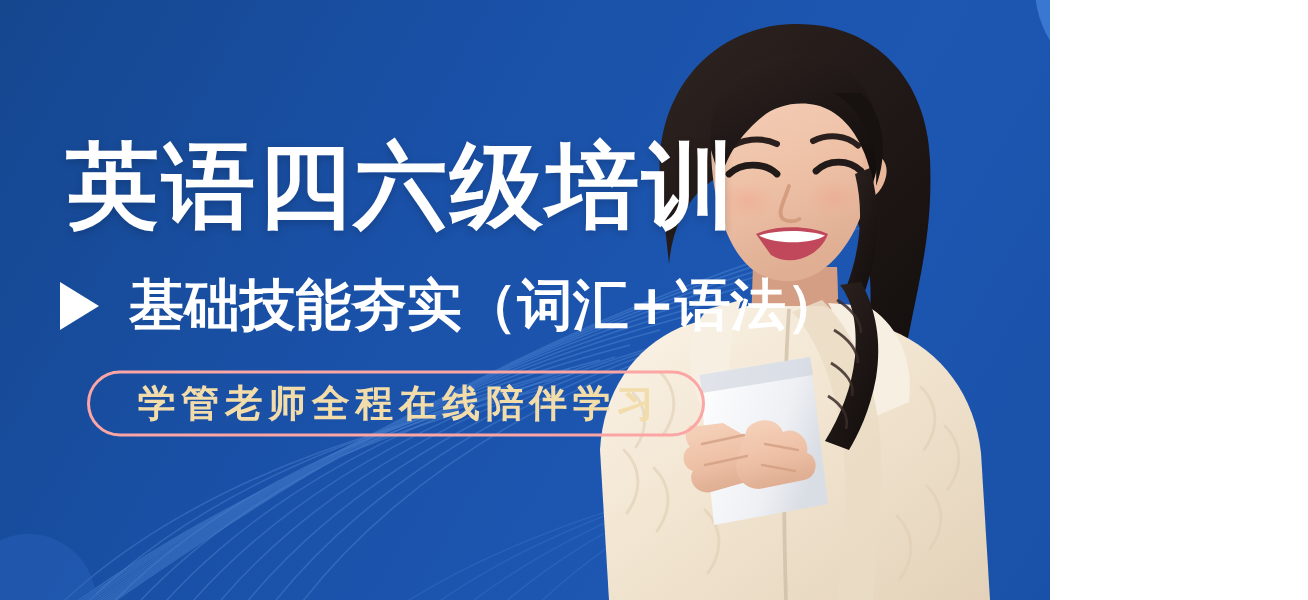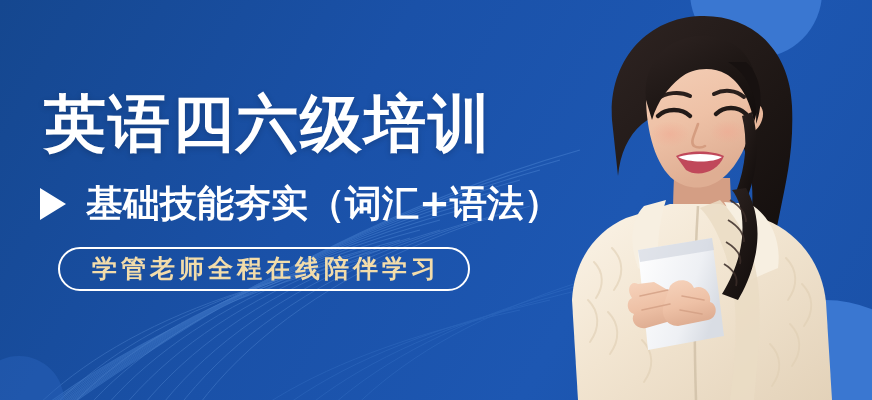--- a/index.html
+++ b/index.html
@@ -7,21 +7,21 @@
     margin: 0;
     padding: 0;
     background: #ffffff;
   }
   body {
     font-family: "DejaVu Sans", "Liberation Sans", sans-serif;
   }
 
   .banner {
     position: relative;
-    width: 872px;
+    width: 700px;
     height: 400px;
     overflow: hidden;
     background: #1a51a8;
   }
 
   
   .bg-base {
     position: absolute;
     inset: 0;
     background: linear-gradient(120deg, #15478f 0%, #1a51a8 38%, #1d57b2 68%, #1a51a8 100%);
@@ -114,21 +114,21 @@
     letter-spacing: 0px;
   }
 
   .pill {
     position: absolute;
     left: 58px;
     top: 247px;
     width: 412px;
     height: 44px;
     box-sizing: border-box;
-    border: 2px solid #ffffff;
+    border: 2px solid #fca5a5;
     border-radius: 24px;
     display: flex;
     align-items: center;
     justify-content: center;
   }
   .pill-text {
     font-size: 25px;
     line-height: 28px;
     font-weight: 700;
     color: #f2dcaa;

